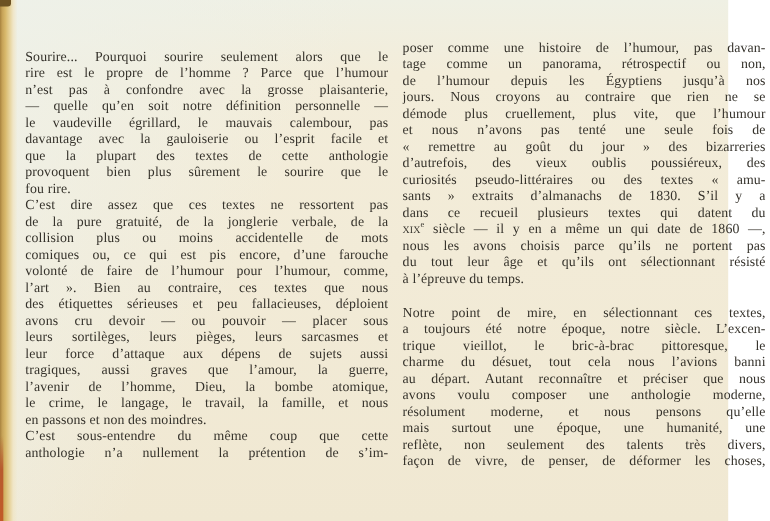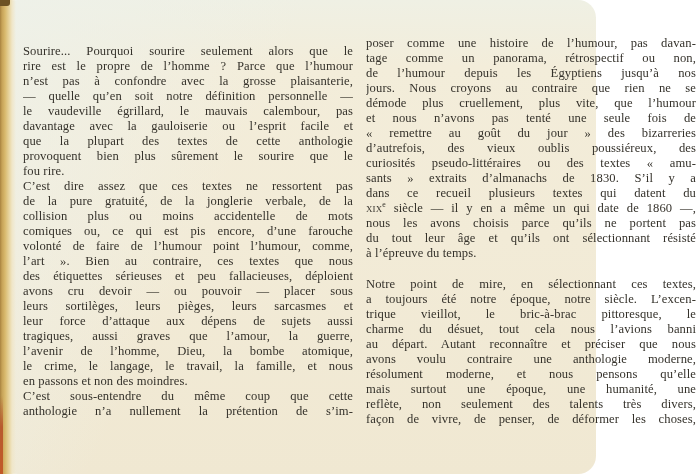--- a/index.html
+++ b/index.html
@@ -3,25 +3,24 @@
 <meta charset="utf-8">
 <style>
   html, body { margin: 0; padding: 0; }
   body {
     width: 700px; height: 474px;
     font-family: "Liberation Serif", "DejaVu Serif", serif;
     overflow: hidden;
   }
   .page-scan {
     position: relative;
-    width: 596px; height: 474px;
+    width: 662px; height: 474px;
     background:
       linear-gradient(115deg, rgba(238,241,233,0.9) 0%, rgba(238,241,233,0) 38%),
       linear-gradient(180deg, #eff0e4 0%, #f3edda 14%, #f2ebd7 50%, #f0e8d2 100%);
-    border-radius: 18px;
   }
   
   .spine-edge {
     position: absolute; left: 0; top: 0; width: 16px; height: 474px;
     background: linear-gradient(90deg,
       #a8833f 0px, #c6a257 2px, #d8b96c 5px,
       #e7d49e 9px, #f0e6c8 12px, rgba(240,230,200,0) 16px);
   }
   .spine-top-shadow {
     position: absolute; left: 0; top: 0; width: 10px; height: 6px;
@@ -68,21 +67,21 @@
       <div class="line">— quelle qu’en soit notre définition personnelle —</div>
       <div class="line">le vaudeville égrillard, le mauvais calembour, pas</div>
       <div class="line">davantage avec la gauloiserie ou l’esprit facile et</div>
       <div class="line">que la plupart des textes de cette anthologie</div>
       <div class="line">provoquent bien plus sûrement le sourire que le</div>
       <div class="line end"><span>fou rire.</span></div>
       <div class="line">C’est dire assez que ces textes ne ressortent pas</div>
       <div class="line">de la pure gratuité, de la jonglerie verbale, de la</div>
       <div class="line">collision plus ou moins accidentelle de mots</div>
       <div class="line">comiques ou, ce qui est pis encore, d’une farouche</div>
-      <div class="line"><span>volonté de faire de </span><span class="i">l’humour point l’humour</span><span>, comme,</span></div>
+      <div class="line"><span>volonté de faire de </span><span class="i">l’humour pour l’humour</span><span>, comme,</span></div>
       <div class="line">l’art ». Bien au contraire, ces textes que nous</div>
       <div class="line">des étiquettes sérieuses et peu fallacieuses, déploient</div>
       <div class="line">avons cru devoir — ou pouvoir — placer sous</div>
       <div class="line">leurs sortilèges, leurs pièges, leurs sarcasmes et</div>
       <div class="line">leur force d’attaque aux dépens de sujets aussi</div>
       <div class="line">tragiques, aussi graves que l’amour, la guerre,</div>
       <div class="line">l’avenir de l’homme, Dieu, la bombe atomique,</div>
       <div class="line">le crime, le langage, le travail, la famille, et nous</div>
       <div class="line end"><span>en passons et non des moindres.</span></div>
       <div class="line">C’est sous-entendre du même coup que cette</div>
@@ -104,19 +103,19 @@
       <div class="line"><span class="sc">xix</span><span class="sup">e</span><span> siècle — il y en a même un qui date de 1860 —,</span></div>
       <div class="line">nous les avons choisis parce qu’ils ne portent pas</div>
       <div class="line">du tout leur âge et qu’ils ont sélectionnant résisté</div>
       <div class="line end"><span>à l’épreuve du temps.</span></div>
       <div class="line blank">&nbsp;</div>
       <div class="line">Notre point de mire, en sélectionnant ces textes,</div>
       <div class="line">a toujours été notre époque, notre siècle. L’excen-</div>
       <div class="line">trique vieillot, le bric-à-brac pittoresque, le</div>
       <div class="line">charme du désuet, tout cela nous l’avions banni</div>
       <div class="line">au départ. Autant reconnaître et préciser que nous</div>
-      <div class="line">avons voulu contraire une anthologie moderne,</div>
+      <div class="line">avons voulu composer une anthologie moderne,</div>
       <div class="line">résolument moderne, et nous pensons qu’elle</div>
       <div class="line">mais surtout une époque, une humanité, une</div>
       <div class="line">reflète, non seulement des talents très divers,</div>
       <div class="line">façon de vivre, de penser, de déformer les choses,</div>
     </div>
 </div>
 
 </body></html>

